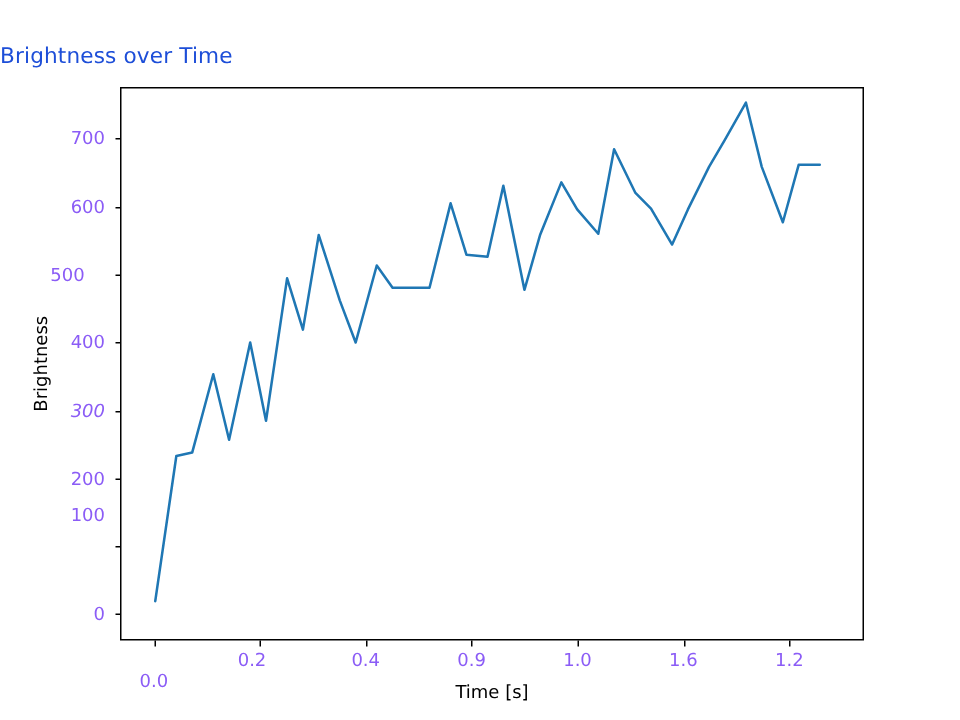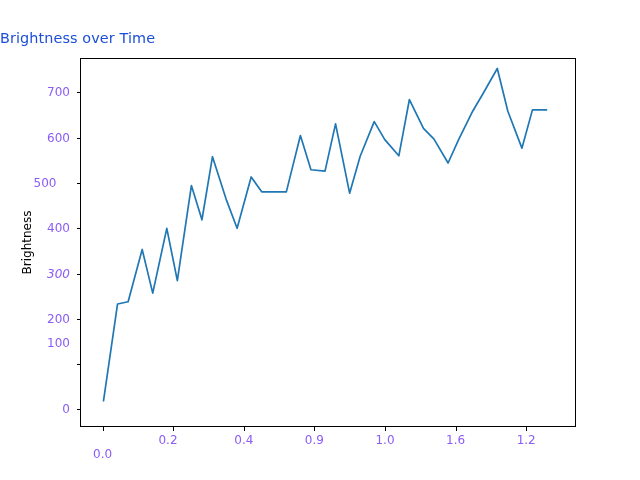--- a/index.html
+++ b/index.html
@@ -140,15 +140,16 @@
       <div class="tick-mark ytick-mark" style="top: 92.4098px;"></div>
       <div class="tick-mark xtick-mark" style="left: 102.594px;"></div>
       <div class="tick-mark xtick-mark" style="left: 173.199px;"></div>
       <div class="tick-mark xtick-mark" style="left: 243.804px;"></div>
       <div class="tick-mark xtick-mark" style="left: 314.409px;"></div>
       <div class="tick-mark xtick-mark" style="left: 385.014px;"></div>
       <div class="tick-mark xtick-mark" style="left: 455.619px;"></div>
       <div class="tick-mark xtick-mark" style="left: 526.223px;"></div>
     </div>
 
+  <div id="xlabel">Time [s]</div>
   <div id="ylabel">Brightness</div>
 
 </div>
 
 </body></html>

